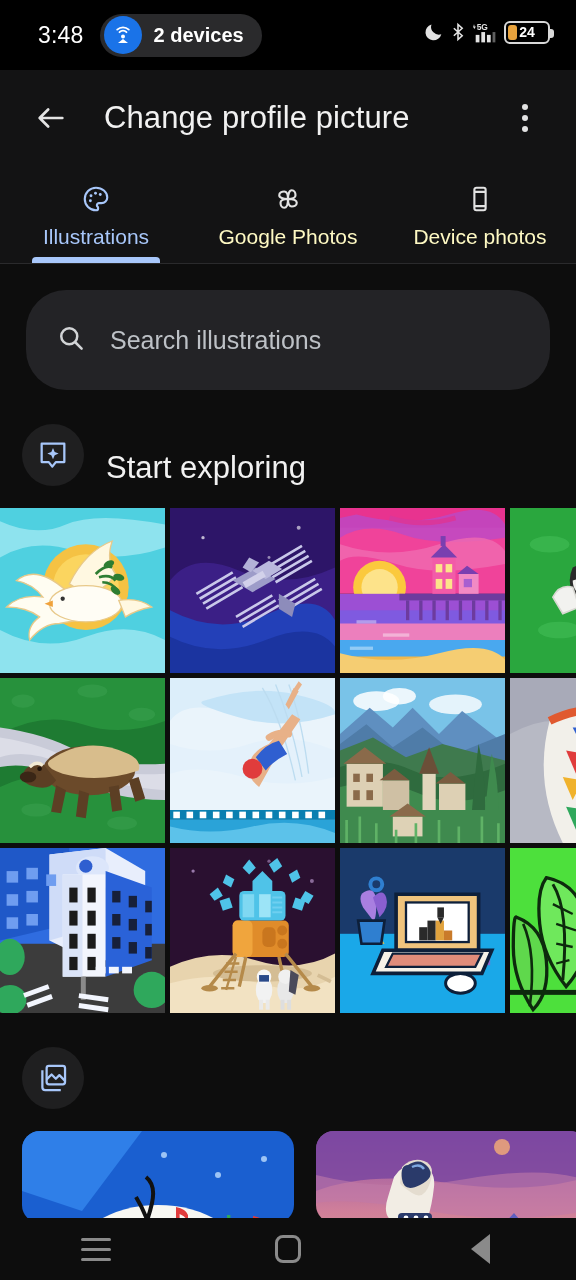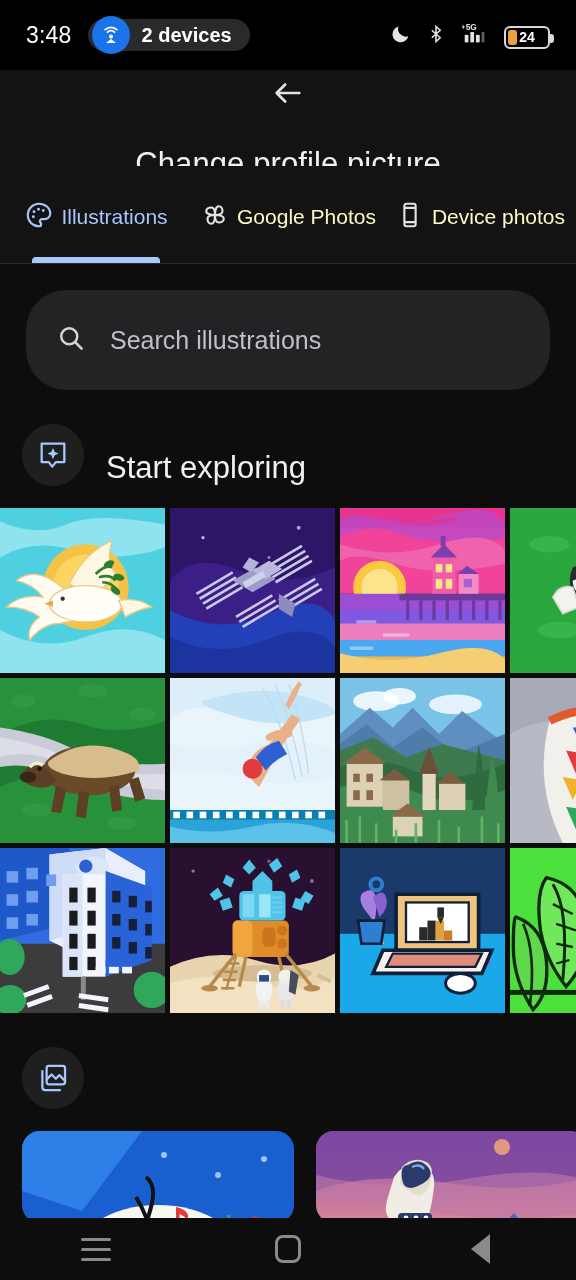--- a/index.html
+++ b/index.html
@@ -9,63 +9,63 @@
     color:#e3e3e3;
     -webkit-font-smoothing:antialiased;
   }
   .phone { position:relative; width:576px; height:1280px; background:#0d0d0d; }
 
   
   .statusbar {
     height:70px; background:#000; display:flex; align-items:center;
     padding:0 26px; justify-content:space-between;
   }
-  .sb-left { display:flex; align-items:center; gap:16px; }
+  .sb-left { display:flex; align-items:center; gap:16px;margin-left:12px; }
   .sb-time { font-size:23px; font-weight:400; color:#ffffff; letter-spacing:.2px; }
   .devchip {
     display:flex; align-items:center; gap:12px;
-    background:#2a2a2c; border-radius:22px; height:32px; padding:0 18px 0 4px;
+    background:#2a2a2c; border-radius:22px; height:43px; padding:0 18px 0 4px;
   }
   .devchip-ic {
     width:38px; height:38px; border-radius:50%; background:#1a73e8;
     display:flex; align-items:center; justify-content:center; flex:0 0 auto;
   }
   .devchip-label { font-size:20px; font-weight:700; color:#fff; white-space:nowrap; }
-  .sb-right { display:flex; align-items:flex-end; gap:14px; }
+  .sb-right { display:flex; align-items:flex-start; gap:3px; }
   .batt {
     position:relative; width:46px; height:23px; border:2px solid #d9d9d9;
     border-radius:6px; display:flex; align-items:center; padding:2px;
   }
   .batt:after{
     content:""; position:absolute; right:-6px; top:6px; width:4px; height:9px;
     background:#d9d9d9; border-radius:0 3px 3px 0;
   }
   .batt-fill { height:100%; background:#e8a33d; border-radius:3px; width:24%; }
   .batt-num {
     position:absolute; left:0; right:0; text-align:center;
     font-size:14px; font-weight:700; color:#fff; line-height:19px;
   }
 
   
   .appbar {
     height:96px; background:#131314; display:flex; align-items:center;
-    padding:0 28px; gap:30px;flex-direction:column;
+    padding:0 28px; gap:30px;
   }
   .appbar-title { font-size:31px; font-weight:400; color:#f1f1f1; flex:1; letter-spacing:.1px;}
   .iconbtn { width:46px; height:46px; display:flex; align-items:center; justify-content:center; flex:0 0 auto;}
   .dots { display:flex; flex-direction:column; gap:5px; align-items:center; }
   .dots i { width:6px; height:6px; border-radius:50%; background:#e3e3e3; display:block;}
 
   
   .tabs {
     height:98px; background:#131314; display:flex; position:relative;
     border-bottom:1px solid #2a2a2c;
   }
   .tab {
-    flex:1; display:flex; flex-direction:row; align-items:center;
+    flex:1; display:flex; flex-direction:column; align-items:center;
     justify-content:center; gap:7px; position:relative; padding-top:4px;
   }
   .tab-label { font-size:21px; color:#fef9c3; }
   .tab.active .tab-label { color:#a8c7fa; }
   .tab-ind {
     position:absolute; bottom:0; height:6px; width:128px; border-radius:4px 4px 0 0;
     background:#a8c7fa;
   }
 
   

